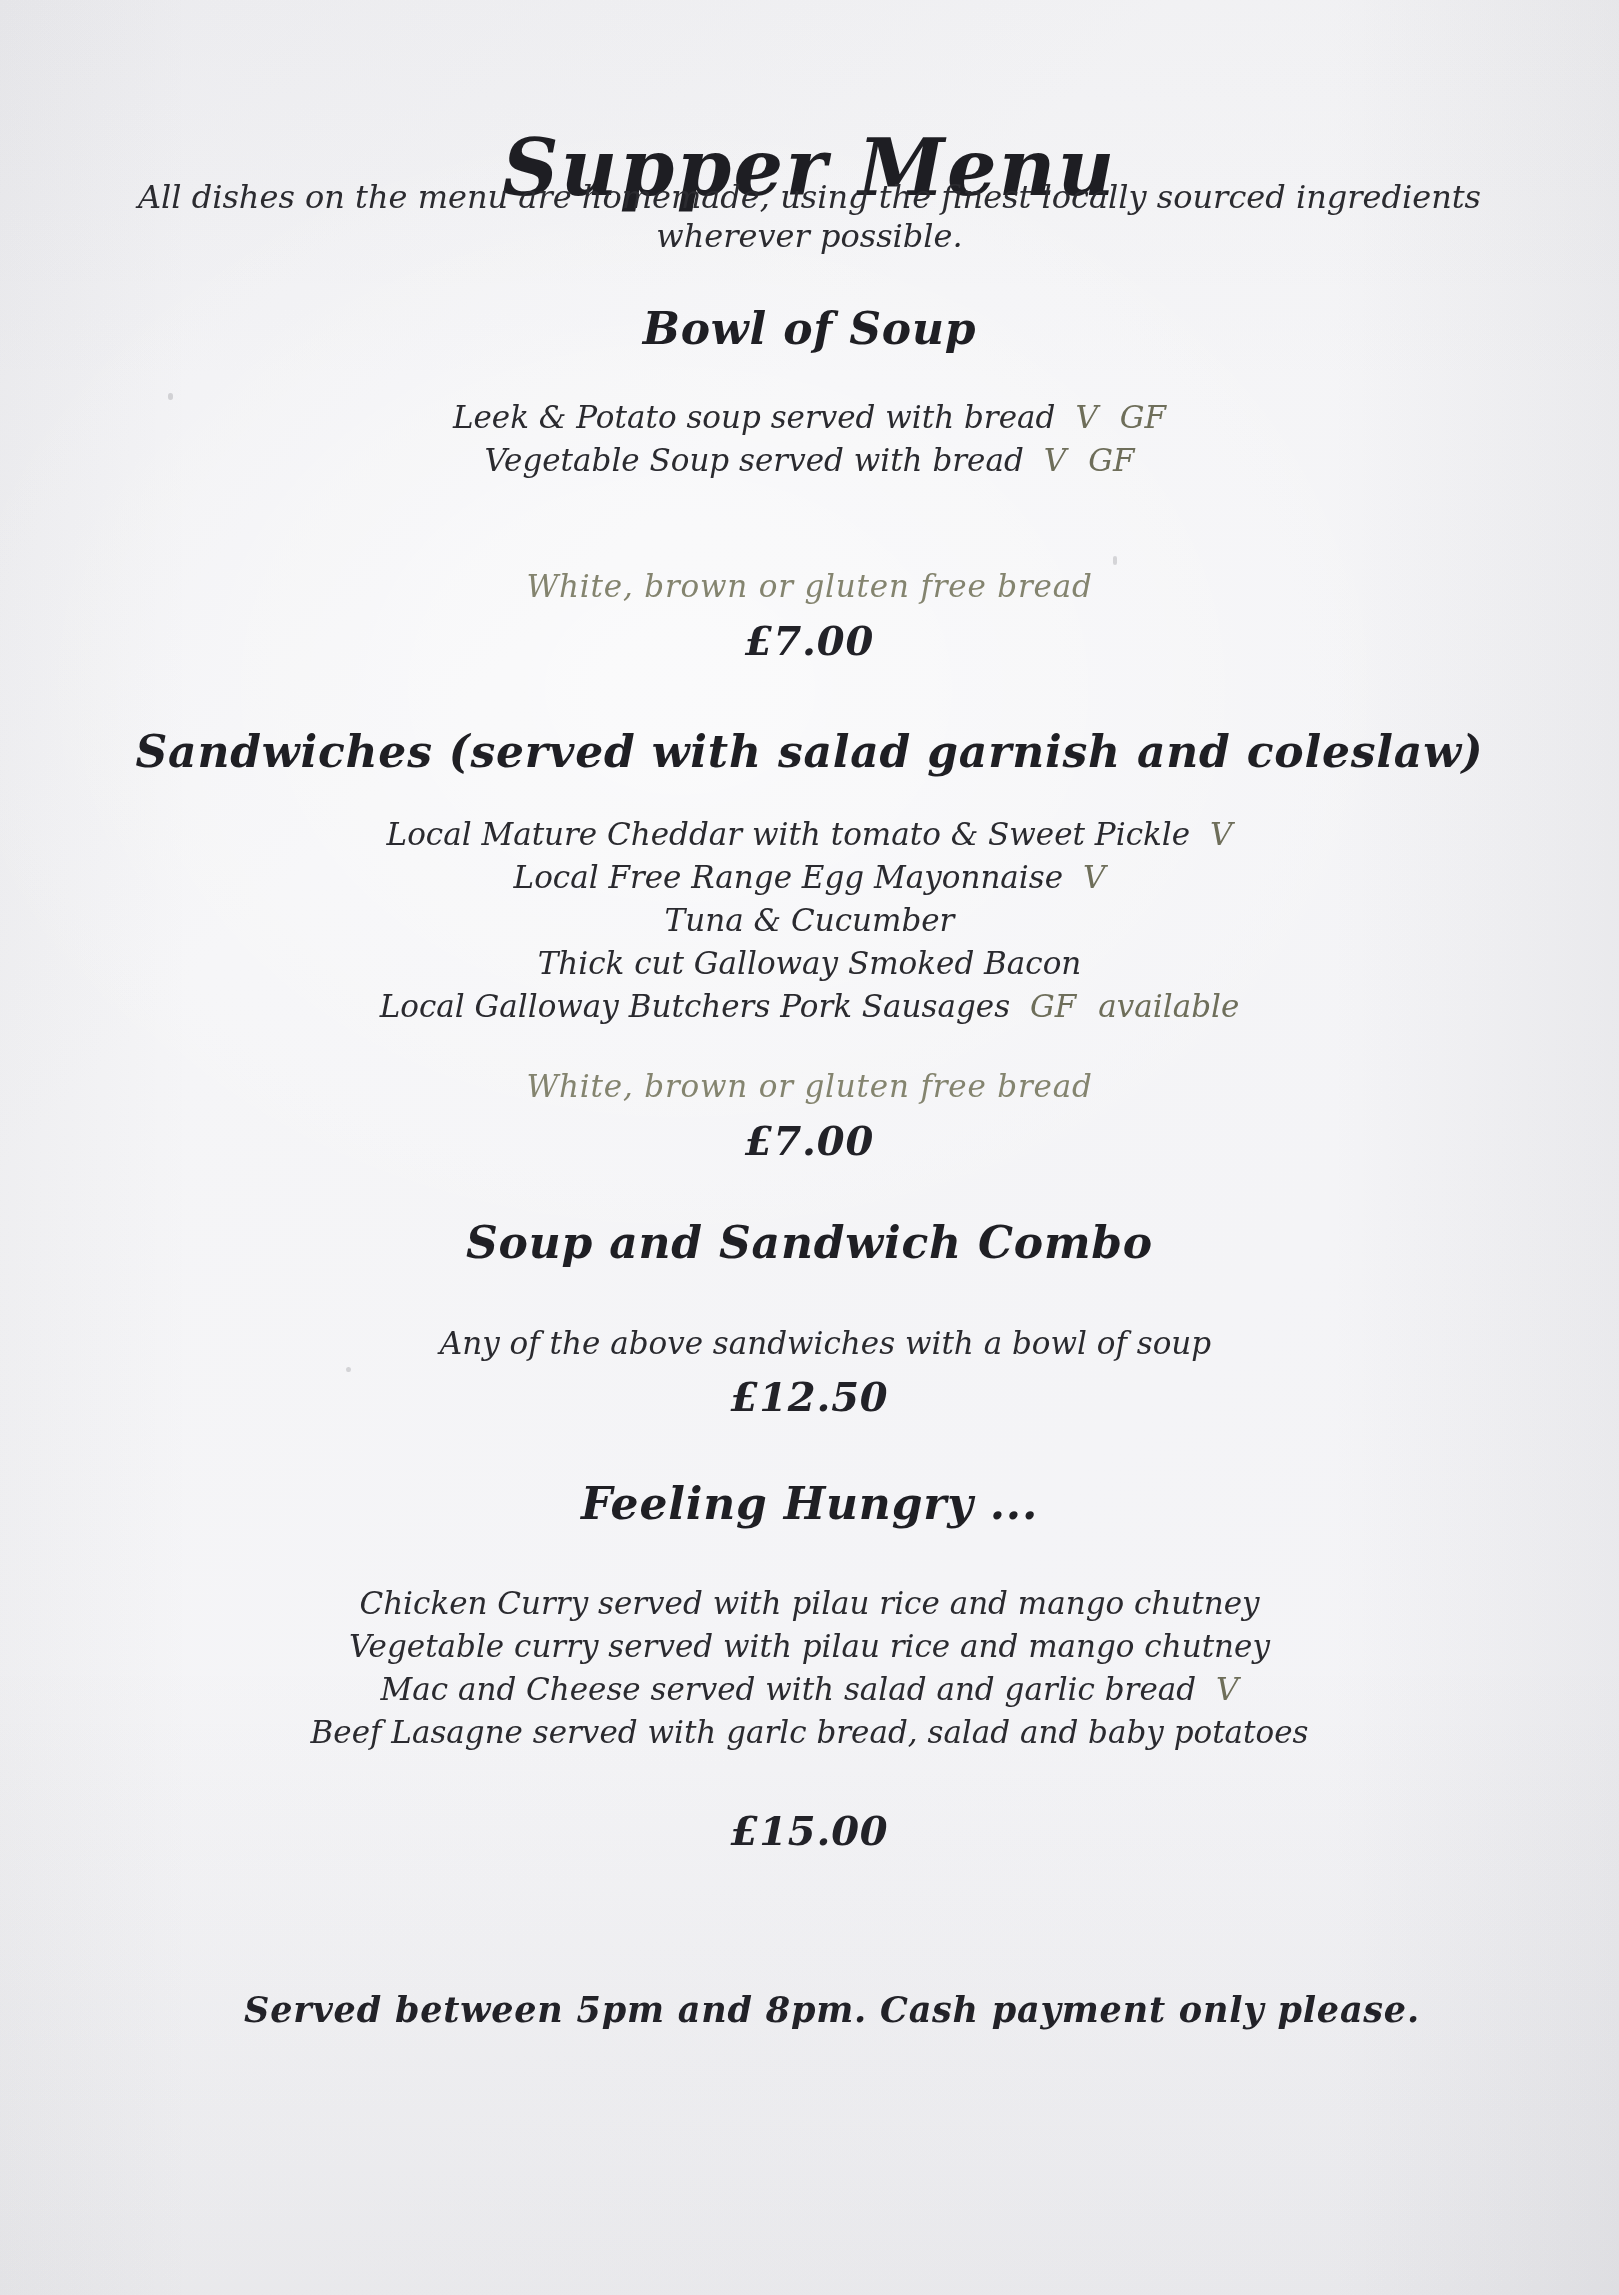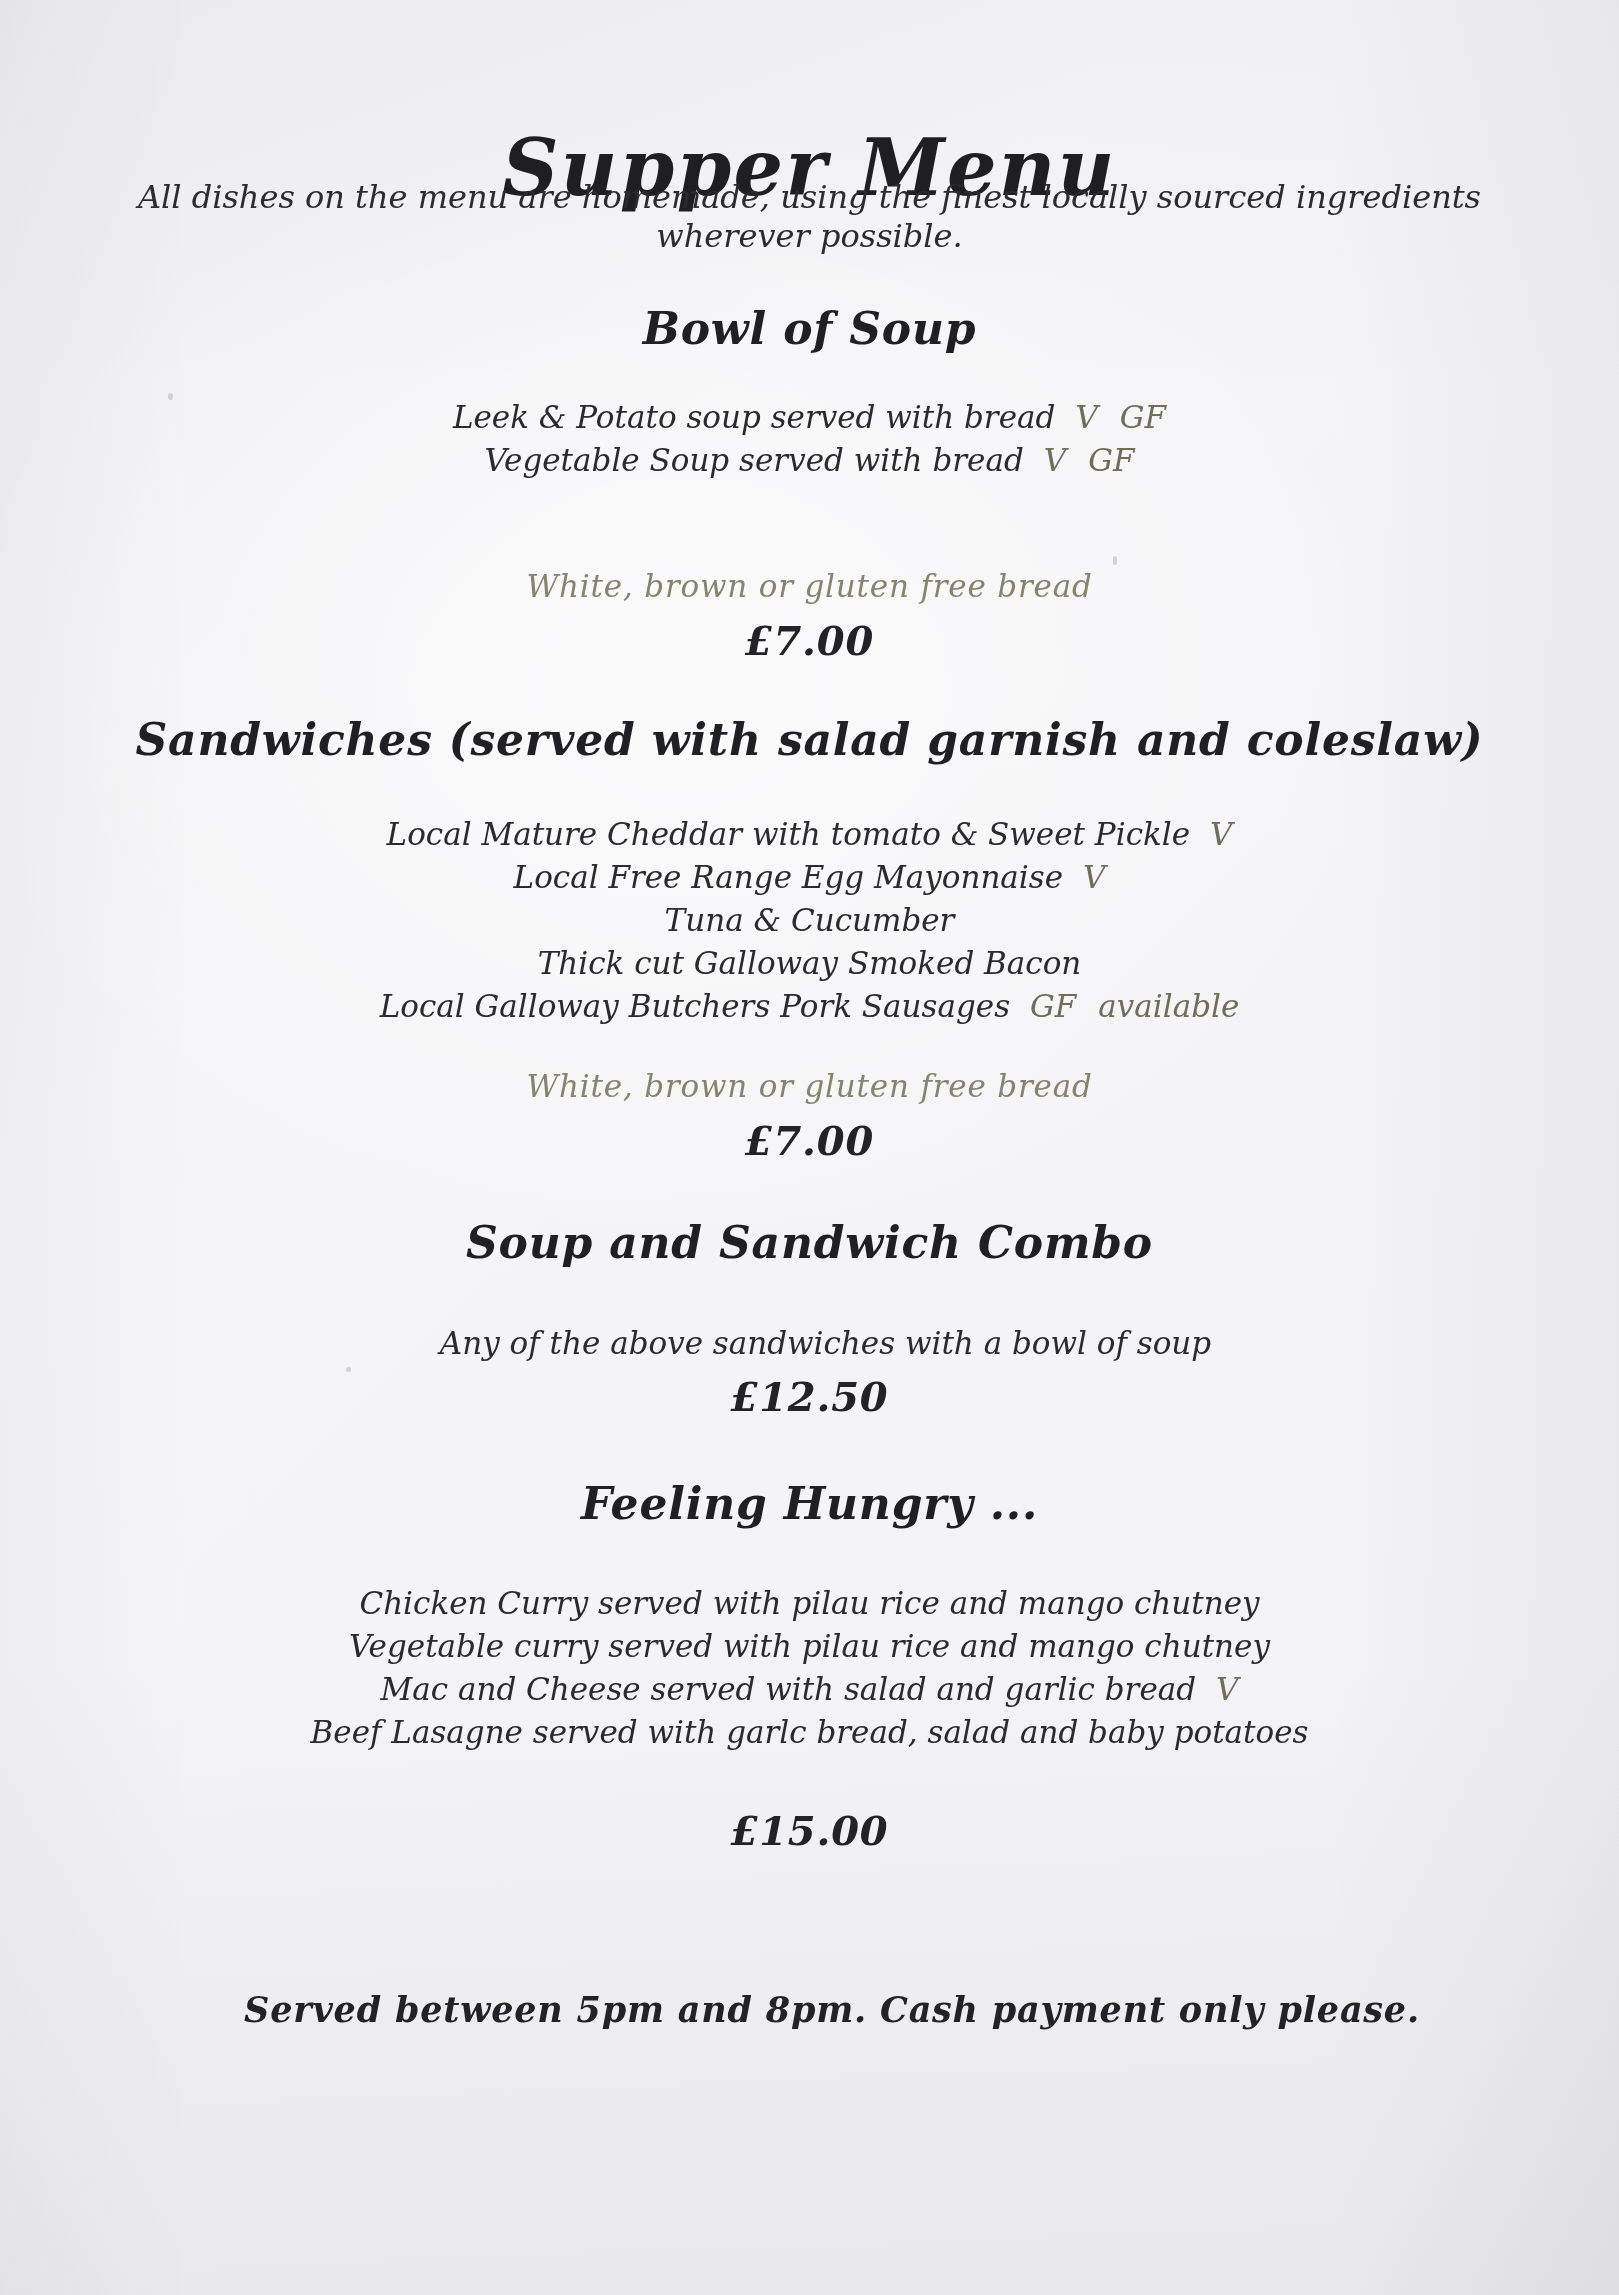--- a/index.html
+++ b/index.html
@@ -61,21 +61,21 @@
   </p>
 
   <h2 class="block sec-heading" style="top:303px; margin:0;">Bowl of Soup</h2>
   <div class="block menu-lines" style="top:396px;">
     <div class="line"><span>Leek &amp; Potato soup served with bread</span><span class="tags">V  GF</span></div>
     <div class="line"><span>Vegetable Soup  served with bread</span><span class="tags">V GF</span></div>
   </div>
   <div class="block bread-note" style="top:568px;">White, brown or gluten free bread</div>
   <div class="block price" style="top:617px;">£7.00</div>
 
-  <h2 class="block sec-heading" style="top:710px; margin:4px;">Sandwiches (served with salad garnish and coleslaw)</h2>
+  <h2 class="block sec-heading" style="top:710px; margin:16px;">Sandwiches (served with salad garnish and coleslaw)</h2>
   <div class="block menu-lines" style="top:813px;">
     <div class="line"><span>Local Mature Cheddar with tomato &amp; Sweet Pickle</span><span class="tags">V</span></div>
     <div class="line"><span>Local Free Range Egg Mayonnaise</span><span class="tags">V</span></div>
     <div class="line"><span>Tuna &amp; Cucumber</span><span class="tags"></span></div>
     <div class="line"><span>Thick cut Galloway Smoked Bacon</span><span class="tags"></span></div>
     <div class="line"><span>Local Galloway  Butchers Pork Sausages</span><span class="tags">GF available</span></div>
   </div>
   <div class="block bread-note" style="top:1068px;">White, brown or gluten free bread</div>
   <div class="block price" style="top:1117px;">£7.00</div>
 

